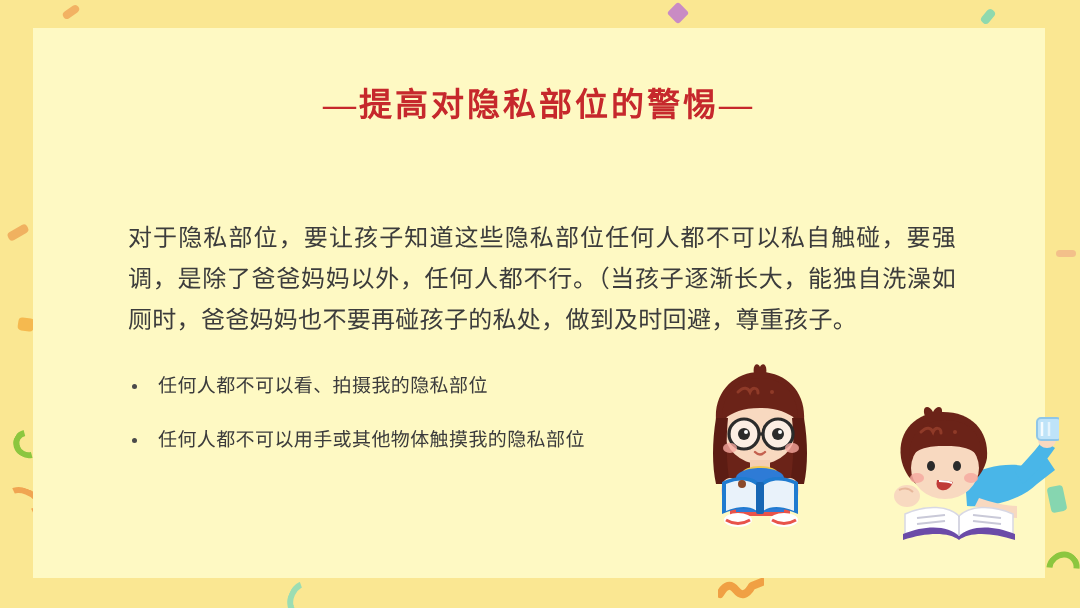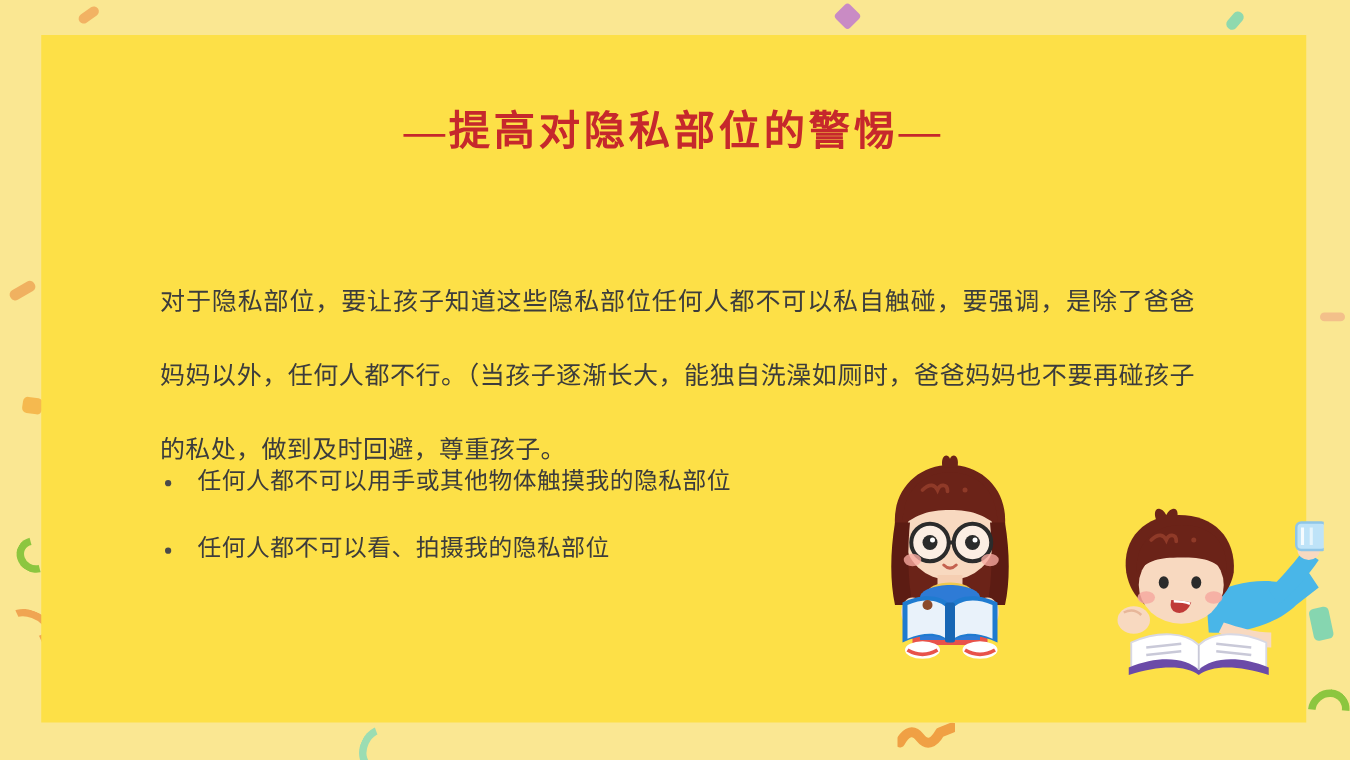--- a/index.html
+++ b/index.html
@@ -28,21 +28,21 @@
     pointer-events: none;
   }
 
   
   #card {
     position: absolute;
     left: 33px;
     top: 28px;
     width: 1012px;
     height: 550px;
-    background: #fde047;
+    background: #fef9c3;
   }
 
   
   #title {
     position: absolute;
     left: 0;
     top: 28px;
     width: 100%;
     text-align: center;
     font-size: 33px;
@@ -52,22 +52,22 @@
     font-family: "Liberation Serif", "DejaVu Serif", serif;
     white-space: nowrap;
   }
 
   
   #paragraph {
     position: absolute;
     left: 95px;
     top: 165px;
     width: 828px;
-    font-size: 20px;
-    line-height: 59px;
+    font-size: 24px;
+    line-height: 41px;
     color: #3C3C3C;
     text-align: justify;
     letter-spacing: 0.3px;
   }
 
   
   #bullets {
     position: absolute;
     left: 95px;
     top: 345px;
@@ -128,22 +128,22 @@
         </svg></div>
     </div>
 
   <div id="card">
 
     <h1 id="title">—提高对隐私部位的警惕—</h1>
 
     <p id="paragraph">对于隐私部位，要让孩子知道这些隐私部位任何人都不可以私自触碰，要强调，是除了爸爸妈妈以外，任何人都不行。（当孩子逐渐长大，能独自洗澡如厕时，爸爸妈妈也不要再碰孩子的私处，做到及时回避，尊重孩子。</p>
 
     <ul id="bullets">
+        <li><span class="bullet-dot"></span><span>任何人都不可以看、拍摄我的隐私部位</span></li>
         <li><span class="bullet-dot"></span><span>任何人都不可以用手或其他物体触摸我的隐私部位</span></li>
-        <li><span class="bullet-dot"></span><span>任何人都不可以看、拍摄我的隐私部位</span></li>
       </ul>
 
     <svg id="girl" class="kid" viewBox="0 0 148 166" xmlns="http://www.w3.org/2000/svg">
 
       <path d="M30 58 C28 30 48 10 74 10 C100 10 120 30 118 58 L118 108 C118 118 112 124 104 124 L44 124 C36 124 30 118 30 108 Z" fill="#6B2318"></path>
 
       <path d="M68 12 C66 2 72 0 74 5 C76 0 82 2 80 12 Z" fill="#6B2318"></path>
 
       <ellipse cx="74" cy="68" rx="36" ry="34" fill="#F8D9C0"></ellipse>
 

